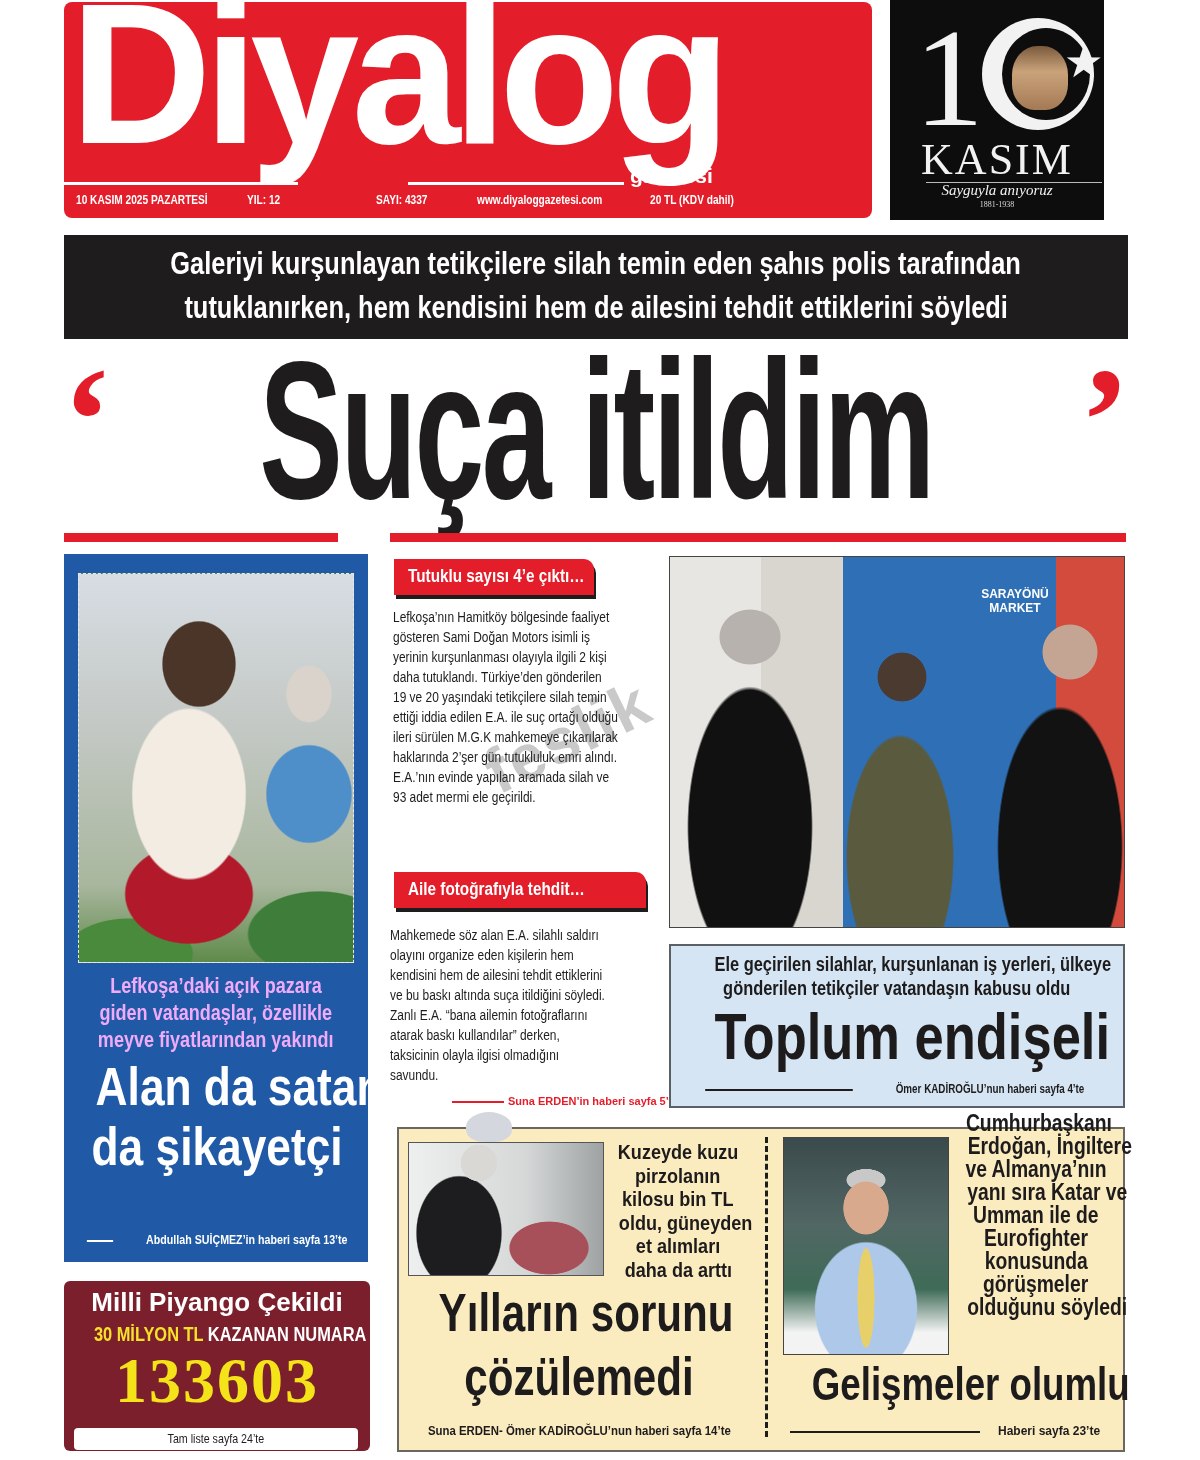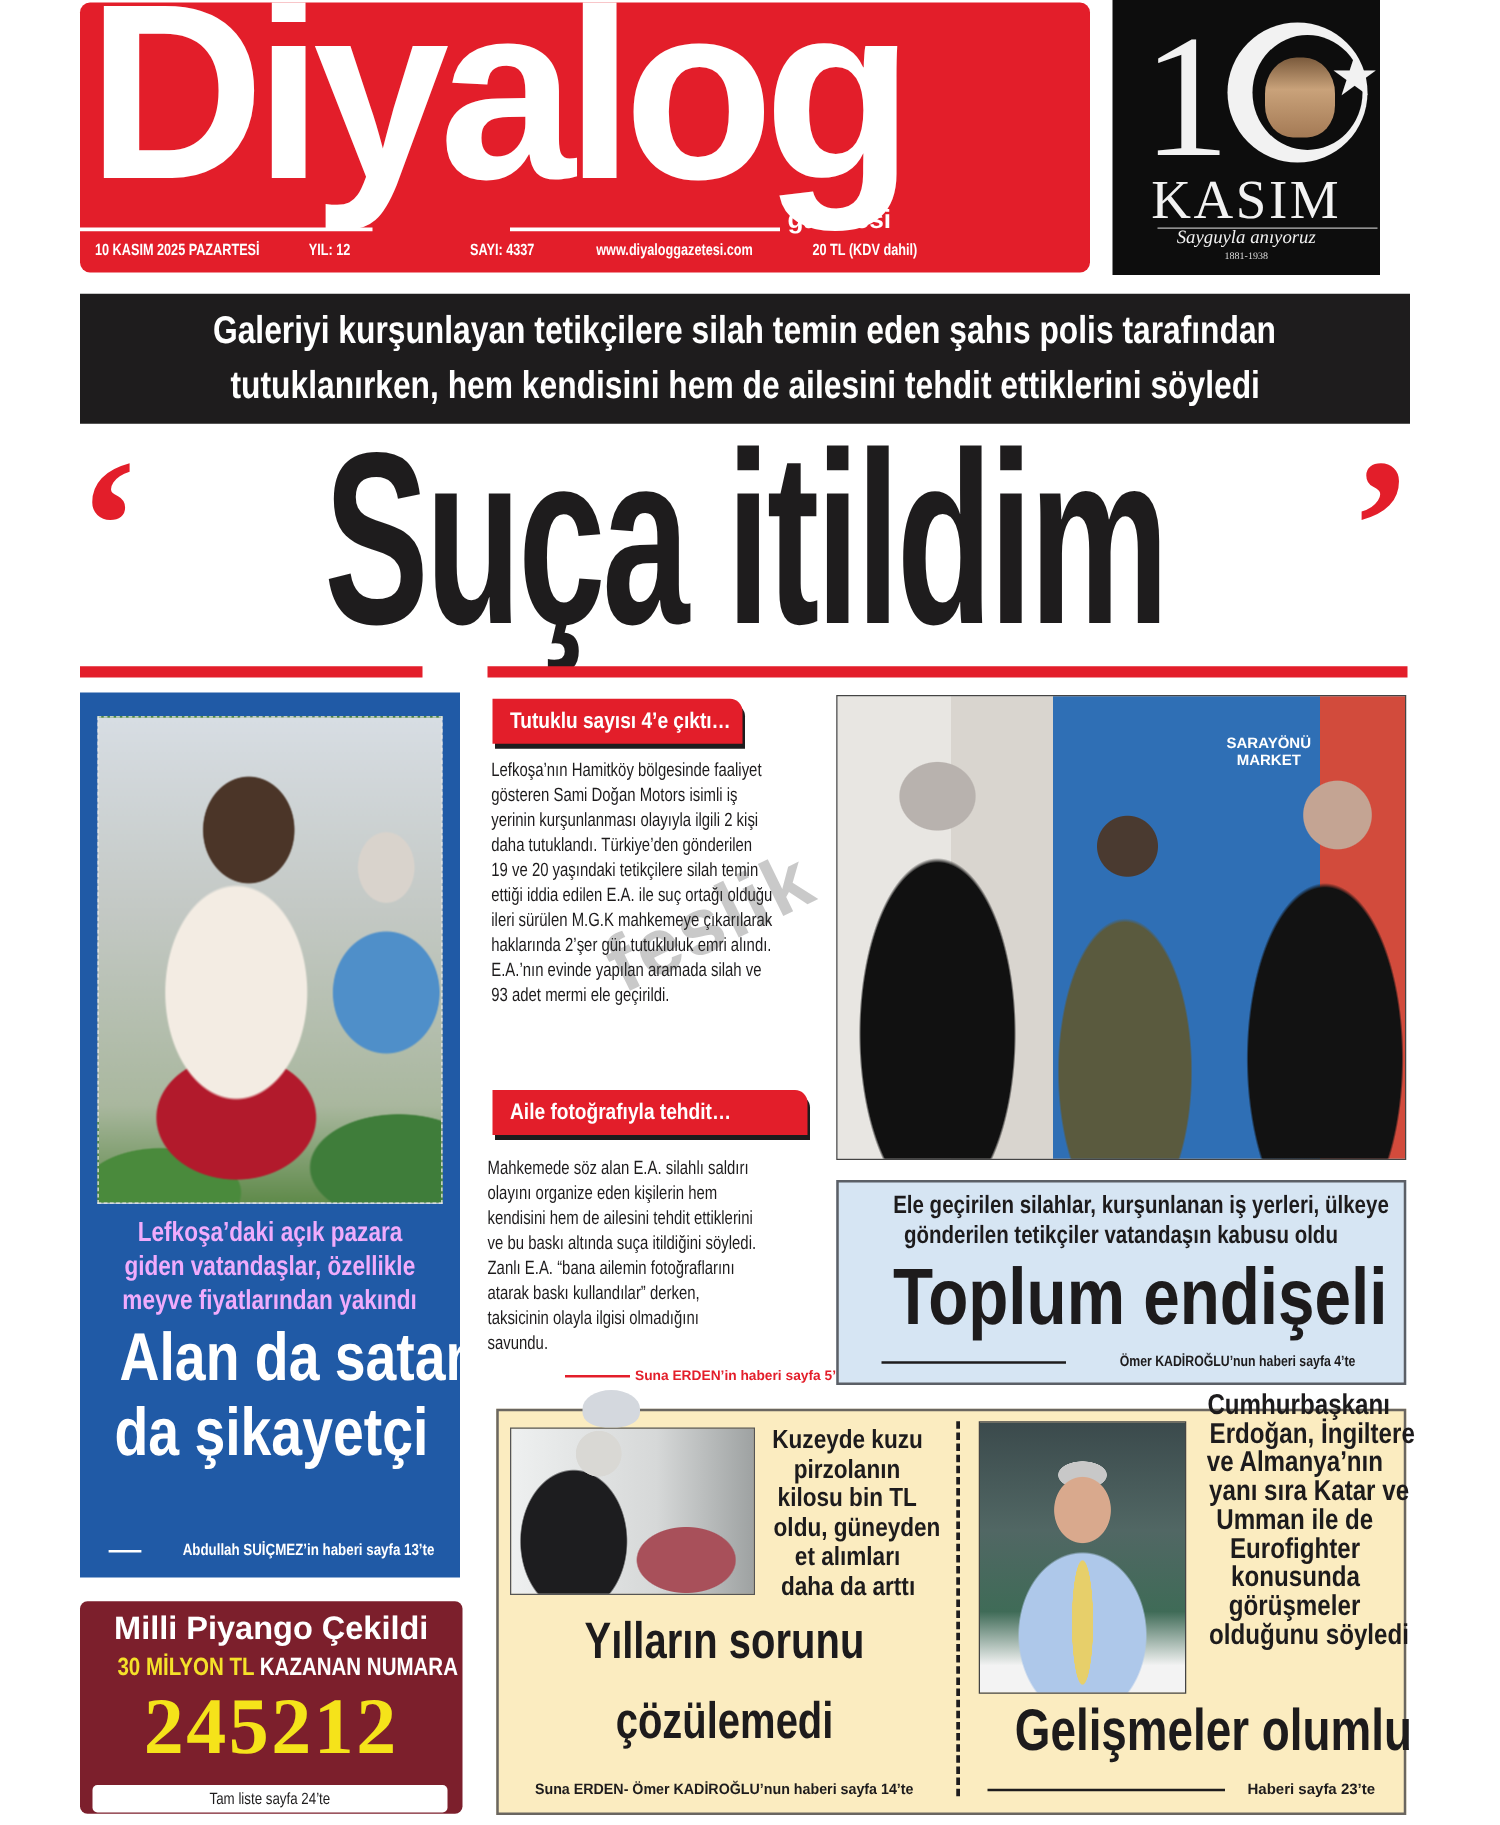--- a/index.html
+++ b/index.html
@@ -100,21 +100,21 @@
   .divider-dash { left: 765px; top: 1137px; width: 0; height: 300px; border-left: 3px dashed #1e1c1d; }
   .meat-photo { left: 408px; top: 1142px; width: 196px; height: 134px; border: 1px solid #555;
     background:
       radial-gradient(ellipse 30px 30px at 70px 20px, #d9d8d4 0 60%, transparent 62%),
       radial-gradient(ellipse 60px 80px at 50px 90px, #1d1d1f 0 70%, transparent 72%),
       radial-gradient(ellipse 60px 40px at 140px 105px, #a8505a 0 65%, transparent 67%),
       linear-gradient(90deg, #eef0f0, #d6d8d8 60%, #9ea2a2); }
   .chef-cap { left: 466px; top: 1112px; width: 46px; height: 30px; border-radius: 50% 50% 40% 40%; background: #d4d8de; }
   .meat-deck { left: 608px; top: 1140px; width: 140px; text-align: center; font-weight: bold; font-size: 21px; line-height: 23.5px; }
   .meat-deck span { display: inline-block; transform: scaleX(0.86); white-space: nowrap; }
-  .meat-head { left: 397px; width: 365px; top: 1280px; text-align: center; font-weight: bold; font-size: 41px; line-height: 64px; }
+  .meat-head { left: 397px; width: 365px; top: 1280px; text-align: center; font-weight: bold; font-size: 54px; line-height: 64px; }
   .meat-head span { display: inline-block; transform: scaleX(0.78); white-space: nowrap; }
   .meat-credit { left: 397px; width: 365px; top: 1424px; text-align: center; font-weight: bold; font-size: 12px; }
   .meat-credit span { display: inline-block; transform: scaleX(0.95); white-space: nowrap; }
 
   .erdogan-photo { left: 783px; top: 1137px; width: 166px; height: 218px; border: 1px solid #444;
     background:
       radial-gradient(ellipse 36px 42px at 82px 70px, #d9a98d 0 62%, transparent 64%),
       radial-gradient(ellipse 32px 18px at 82px 42px, #c8c8c8 0 60%, transparent 62%),
       radial-gradient(ellipse 12px 70px at 82px 160px, #e7cf6a 0 70%, transparent 72%),
       radial-gradient(ellipse 70px 90px at 82px 170px, #aec8ea 0 72%, transparent 74%),
@@ -182,21 +182,21 @@
   <div class="blue-credit">
     <span class="dash"></span><span>Abdullah SUİÇMEZ’in haberi sayfa 13’te</span>
   </div>
 </div>
 
 <div class="abs lotto">
   <div class="lotto-t">Milli Piyango Çekildi</div>
   <div class="lotto-s">
     <span class="inner"><span class="y">30 MİLYON TL</span> <span>KAZANAN NUMARA</span></span>
   </div>
-  <div class="lotto-n">245212</div>
+  <div class="lotto-n">133603</div>
   <div class="lotto-b"><span>Tam liste sayfa 24’te</span></div>
 </div>
 
 <div class="abs tag" style="left:394px;top:559px;width:200px;">
   <span>Tutuklu sayısı 4’e çıktı…</span>
 </div>
 <div class="abs body-text" style="left:393px;top:607px;width:262px;">
   <div><span>Lefkoşa’nın Hamitköy bölgesinde faaliyet</span></div>
   <div><span>gösteren Sami Doğan Motors isimli iş</span></div>
   <div><span>yerinin kurşunlanması olayıyla ilgili 2 kişi</span></div>

